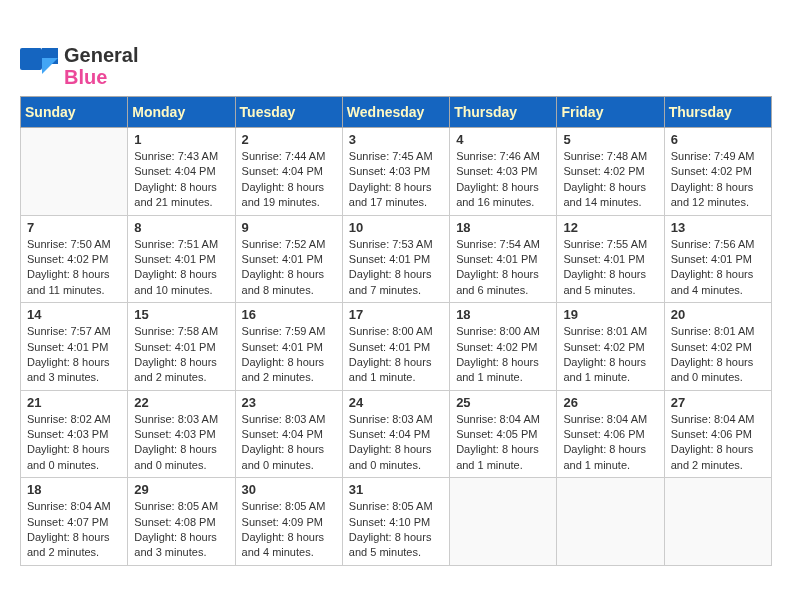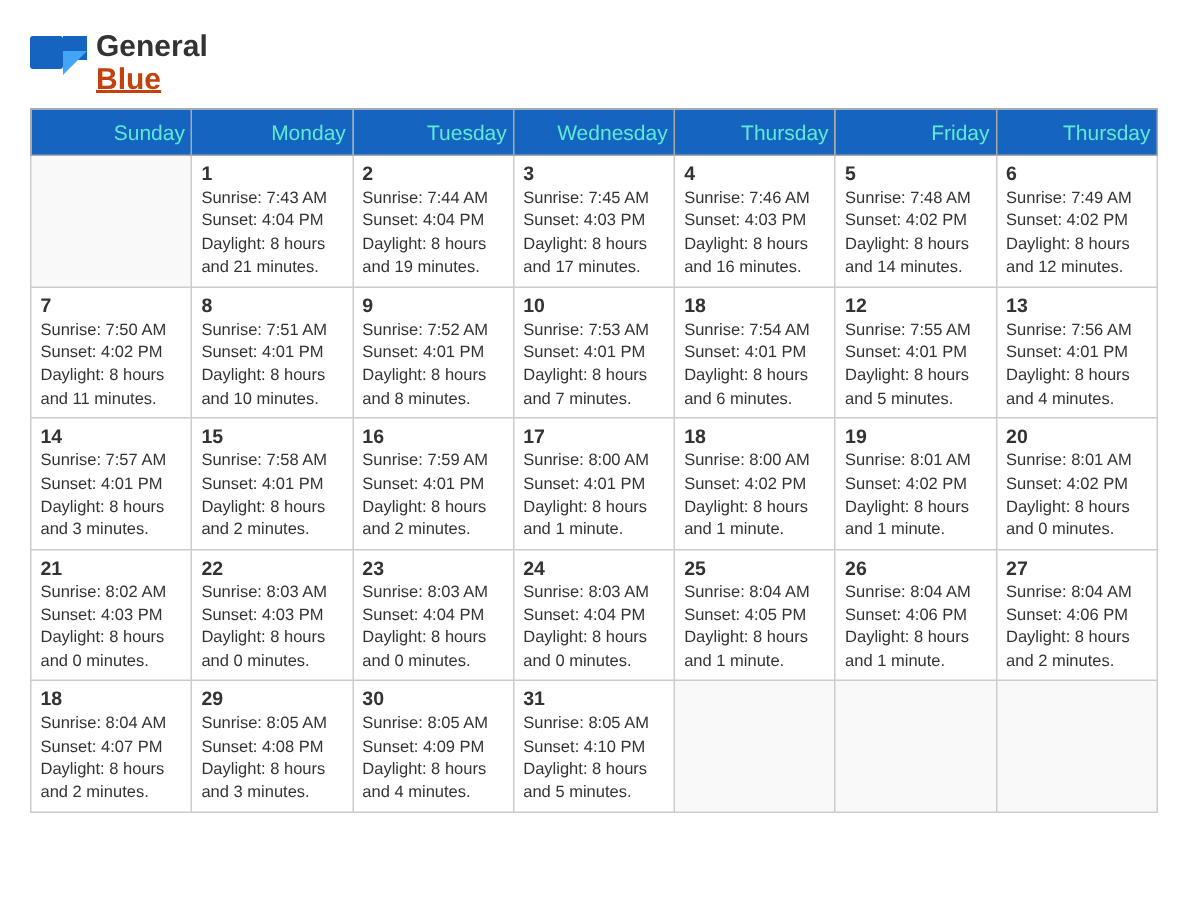--- a/index.html
+++ b/index.html
@@ -8,20 +8,21 @@
       background: #fff;
       width: 792px;
       min-height: 612px;
       padding: 20px;
     }
     .header {
       display: flex;
       align-items: flex-start;
       justify-content: flex-start;
       margin-bottom: 6px;
+      margin-top: 24px;
     }
     .logo {
       display: flex;
       flex-direction: column;
       align-items: flex-start;
     }
     .logo-wrapper {
       display: flex;
       align-items: center;
       gap: 2px;
@@ -39,25 +40,25 @@
       font-size: 16px;
       color: #555;
     }
     .calendar {
       width: 100%;
       border-collapse: collapse;
       margin-top: 8px;
     }
     .calendar th {
       background-color: #1565c0;
-      color: #5eead4;
-      text-align: right;
+      color: #fef9c3;
+      text-align: left;
       padding: 7px 4px;
       font-size: 14px;
-      font-weight: normal;
+      font-weight: bold;
       border: 1px solid #aaa;
     }
     .calendar td {
       border: 1px solid #ccc;
       vertical-align: top;
       padding: 4px 6px;
       width: 107px;
       min-height: 80px;
       font-size: 11px;
       color: #333;
@@ -85,21 +86,21 @@
     <div class="logo-wrapper">
       <div style="margin-right:4px;">
         <svg width="38" height="32" viewBox="0 0 38 32">
           <rect x="0" y="0" width="22" height="22" rx="2" fill="#1565c0"></rect>
           <polygon points="22,0 38,0 38,16 22,16" fill="#1565c0"></polygon>
           <polygon points="22,10 38,10 22,26" fill="#42a5f5"></polygon>
         </svg>
       </div>
       <div>
         <div style="font-size:20px;font-weight:bold;color:#333;line-height:1.1;">General</div>
-        <div style="font-size:20px;font-weight:bold;color:#c2410c;line-height:1.1;text-decoration:underline;">Blue</div>
+        <div style="font-size:20px;font-weight:bold;color:#ec4899;line-height:1.1;">Blue</div>
       </div>
     </div>
   </div>
 </div>
 
 <table class="calendar">
   <thead>
     <tr>
     <th>Sunday</th>
         <th>Monday</th>

